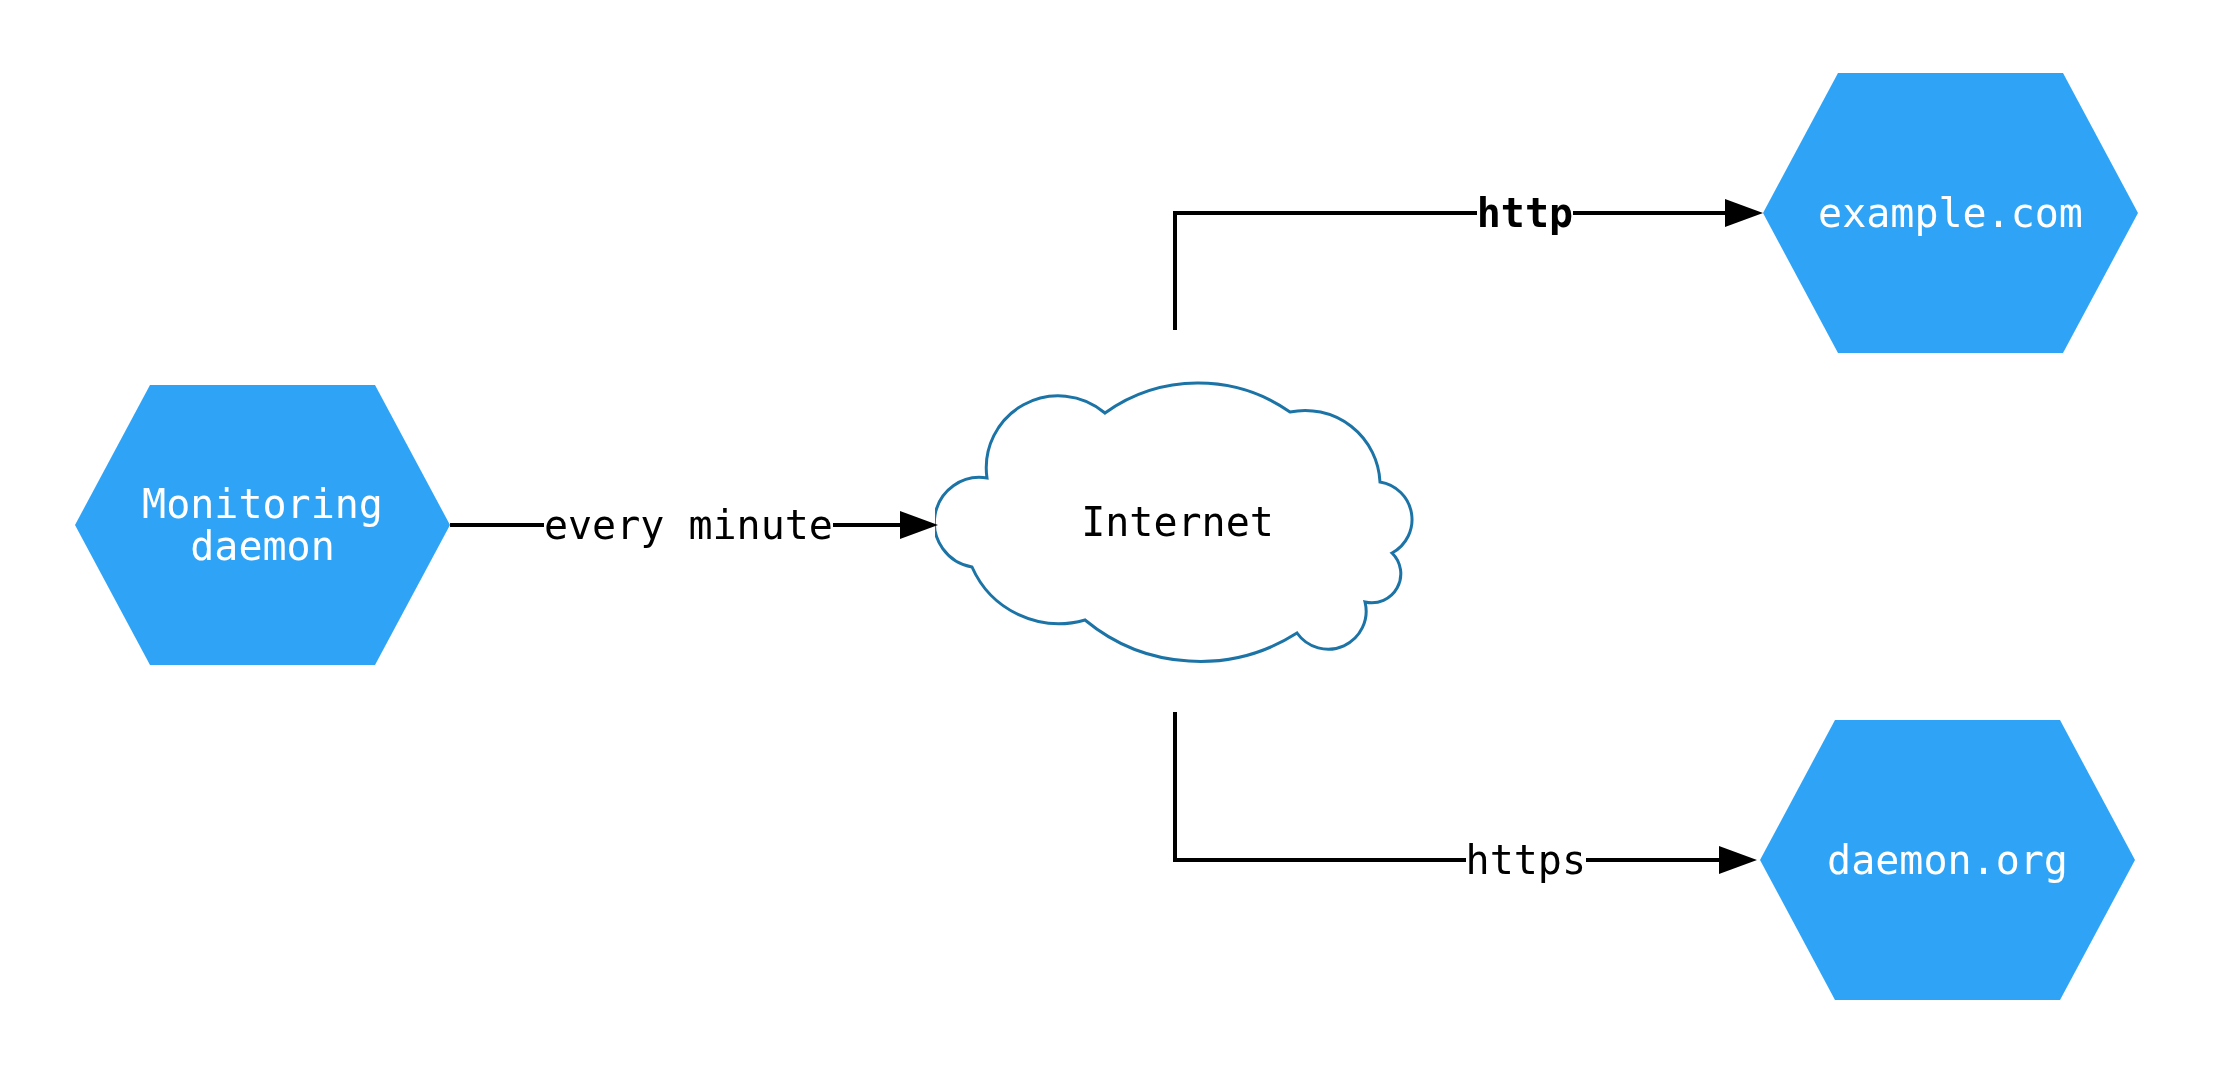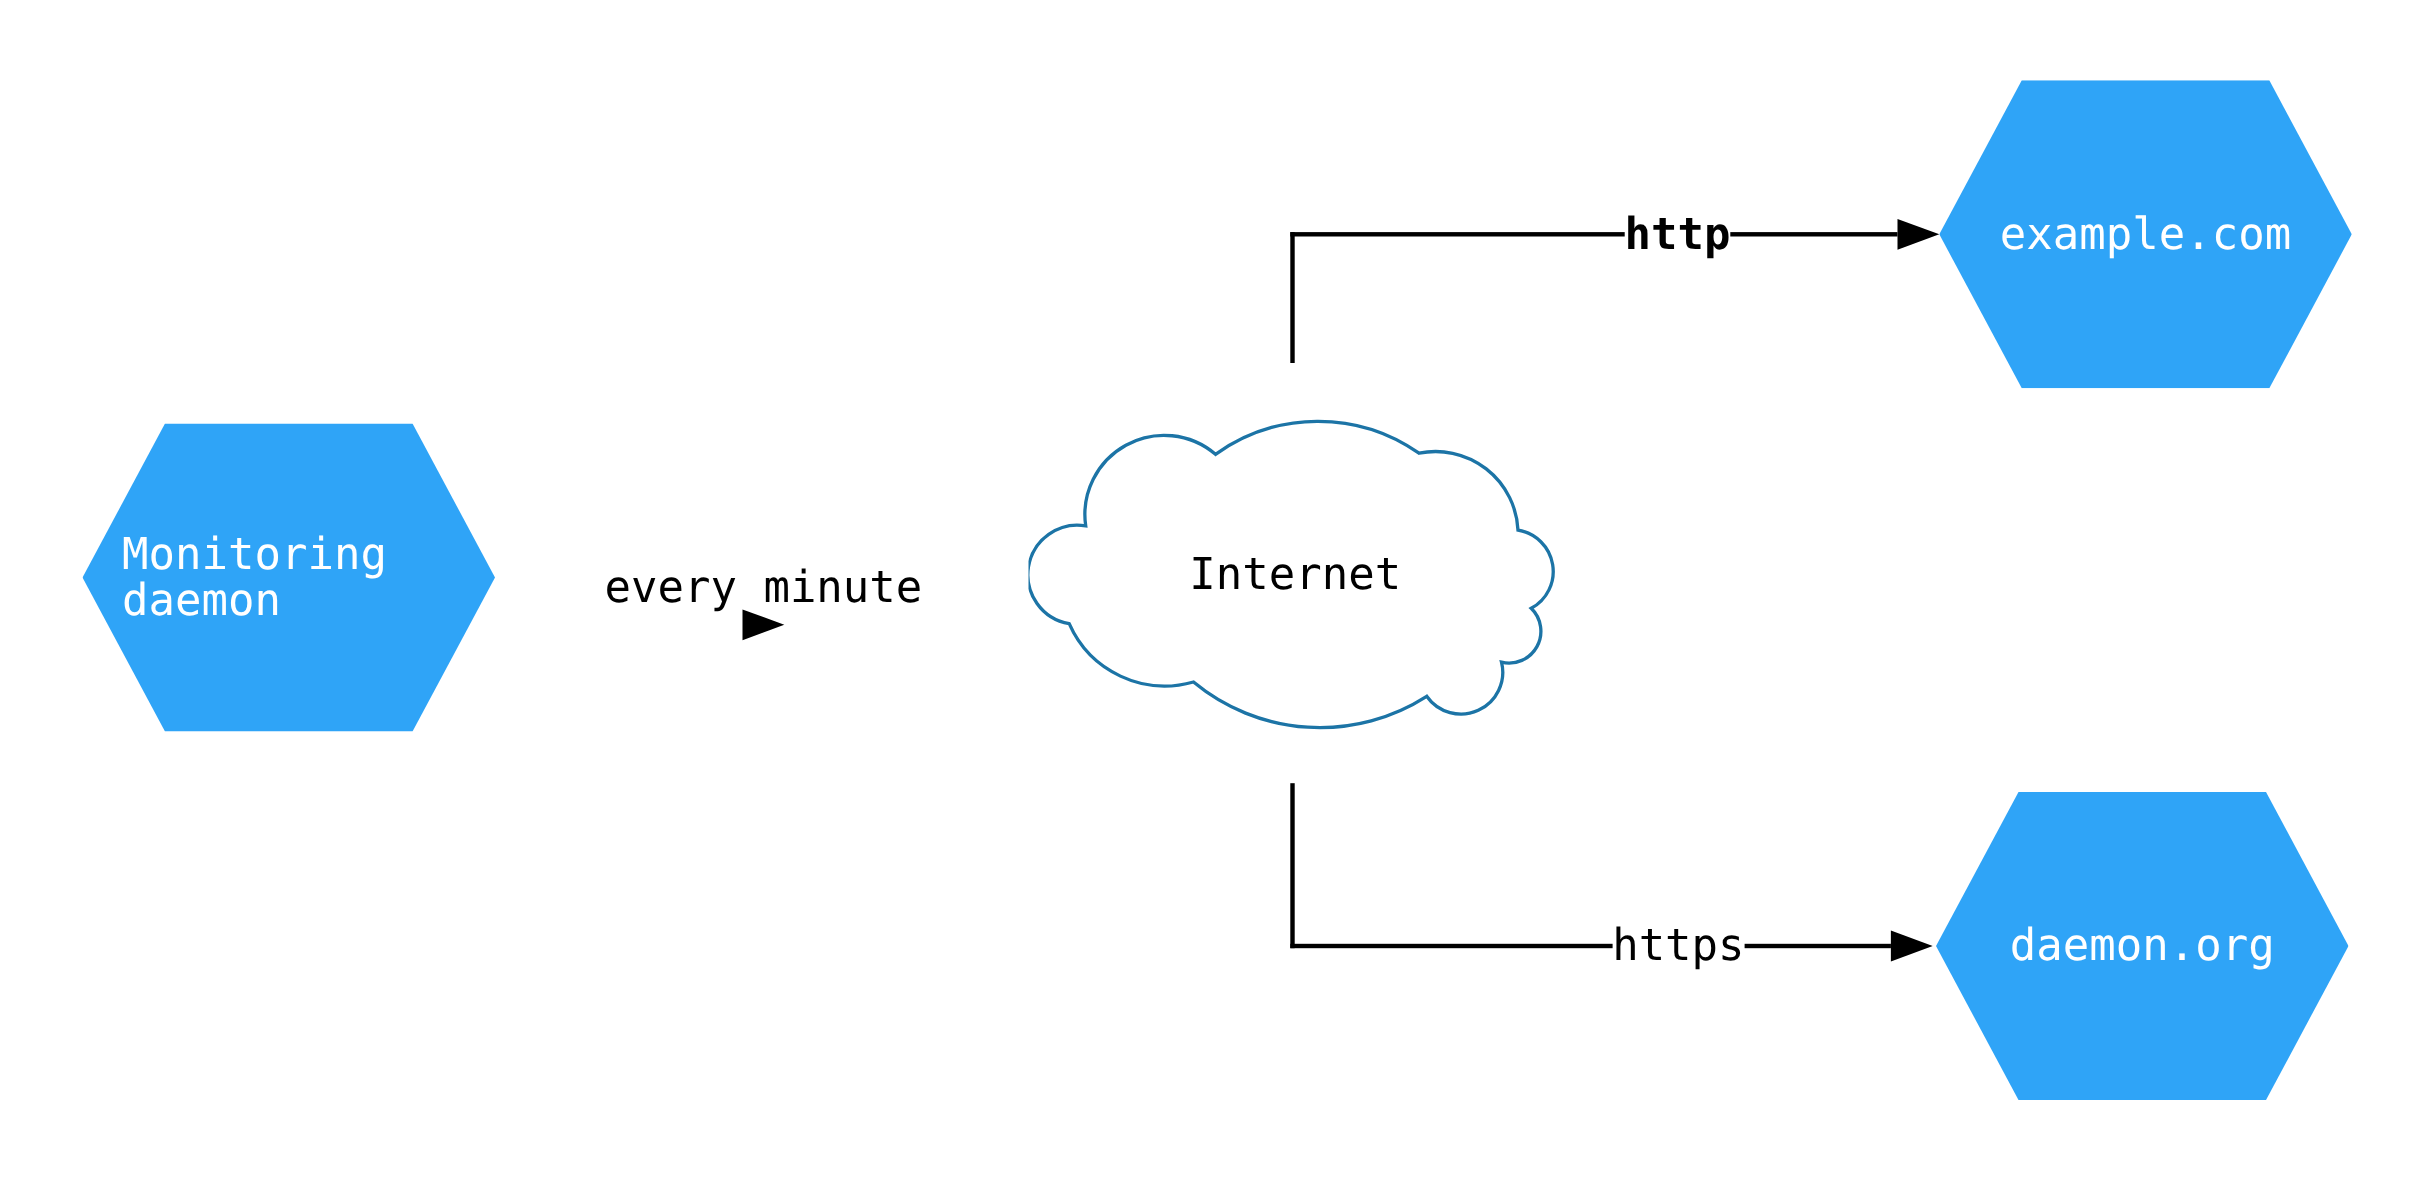--- a/index.html
+++ b/index.html
@@ -20,20 +20,21 @@
     overflow:hidden;
     font-family:"DejaVu Sans Mono","Liberation Mono",monospace;
   }
   .node{position:absolute;}
   .node .shape{position:absolute;left:0;top:0;width:100%;height:100%;display:block;}
   .hex-shape polygon{fill:var(--hex-fill);stroke:none;}
   .cloud-shape path{fill:var(--cloud-fill);stroke:var(--cloud-stroke);stroke-width:3;}
   .node-label{
     position:absolute;inset:0;
     display:flex;align-items:center;justify-content:center;
+    text-align:center;
     font-size:40px;line-height:1.06;
     color:var(--hex-text);
     white-space:normal;
     padding:0 36px;
     box-sizing:border-box;
   }
   .cloud-label{color:#000000;padding:0;}
   .edge-row{
     position:absolute;
     height:56px;
@@ -90,21 +91,21 @@
     <div class="node-label">example.com</div>
   </div>
 
   <div class="node" style="left:1760px;top:720px;width:375px;height:280px;">
     <svg class="shape hex-shape" viewBox="0 0 375 280" preserveAspectRatio="none" aria-hidden="true">
       <polygon points="0,140 75,0 300,0 375,140 300,280 75,280"></polygon>
     </svg>
     <div class="node-label">daemon.org</div>
   </div>
 
-  <div class="edge-row" style="left:450px;top:514px;width:488px;flex-direction:column;">
+  <div class="edge-row" style="left:450px;top:497px;width:488px;">
     <div class="seg" style="flex-grow:1.4;"></div>
     <div class="edge-label">every minute</div>
     <div class="seg" style="flex-grow:1;"></div>
     <div class="arrowhead"></div>
   </div>
 
   <div class="vline" style="left:1173px;top:211px;height:119px;"></div>
   <div class="edge-row" style="left:1173px;top:185px;width:590px;font-weight:bold;">
     <div class="seg" style="flex-grow:2;"></div>
     <div class="edge-label">http</div>

